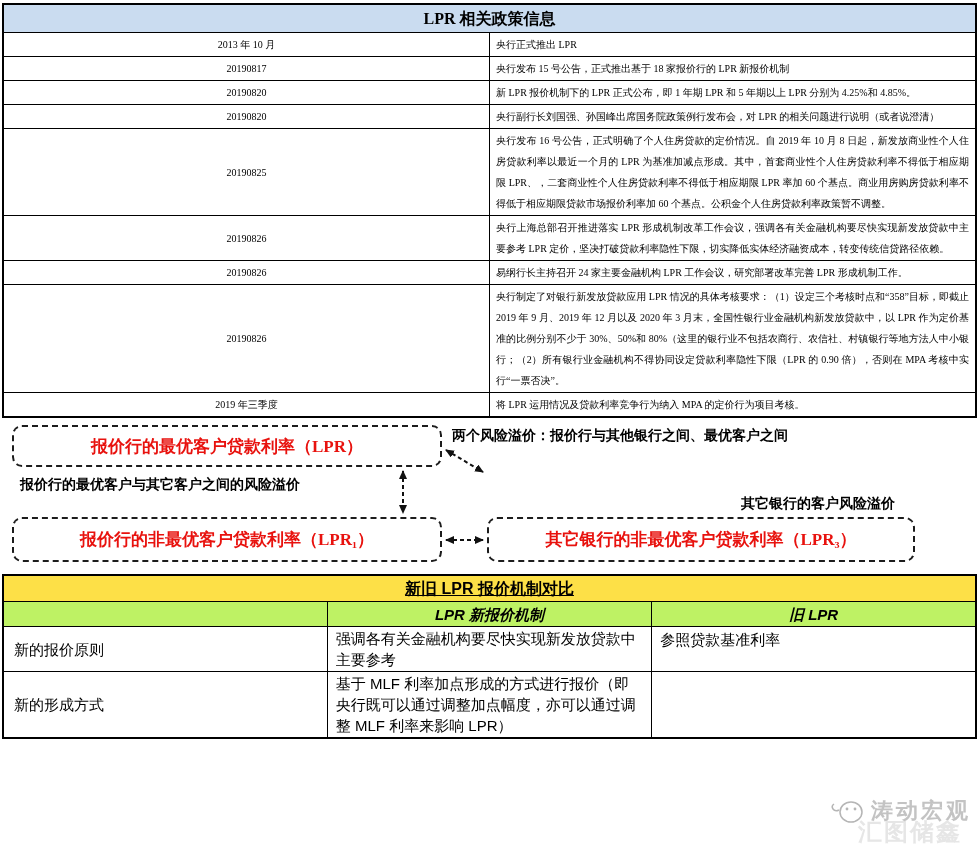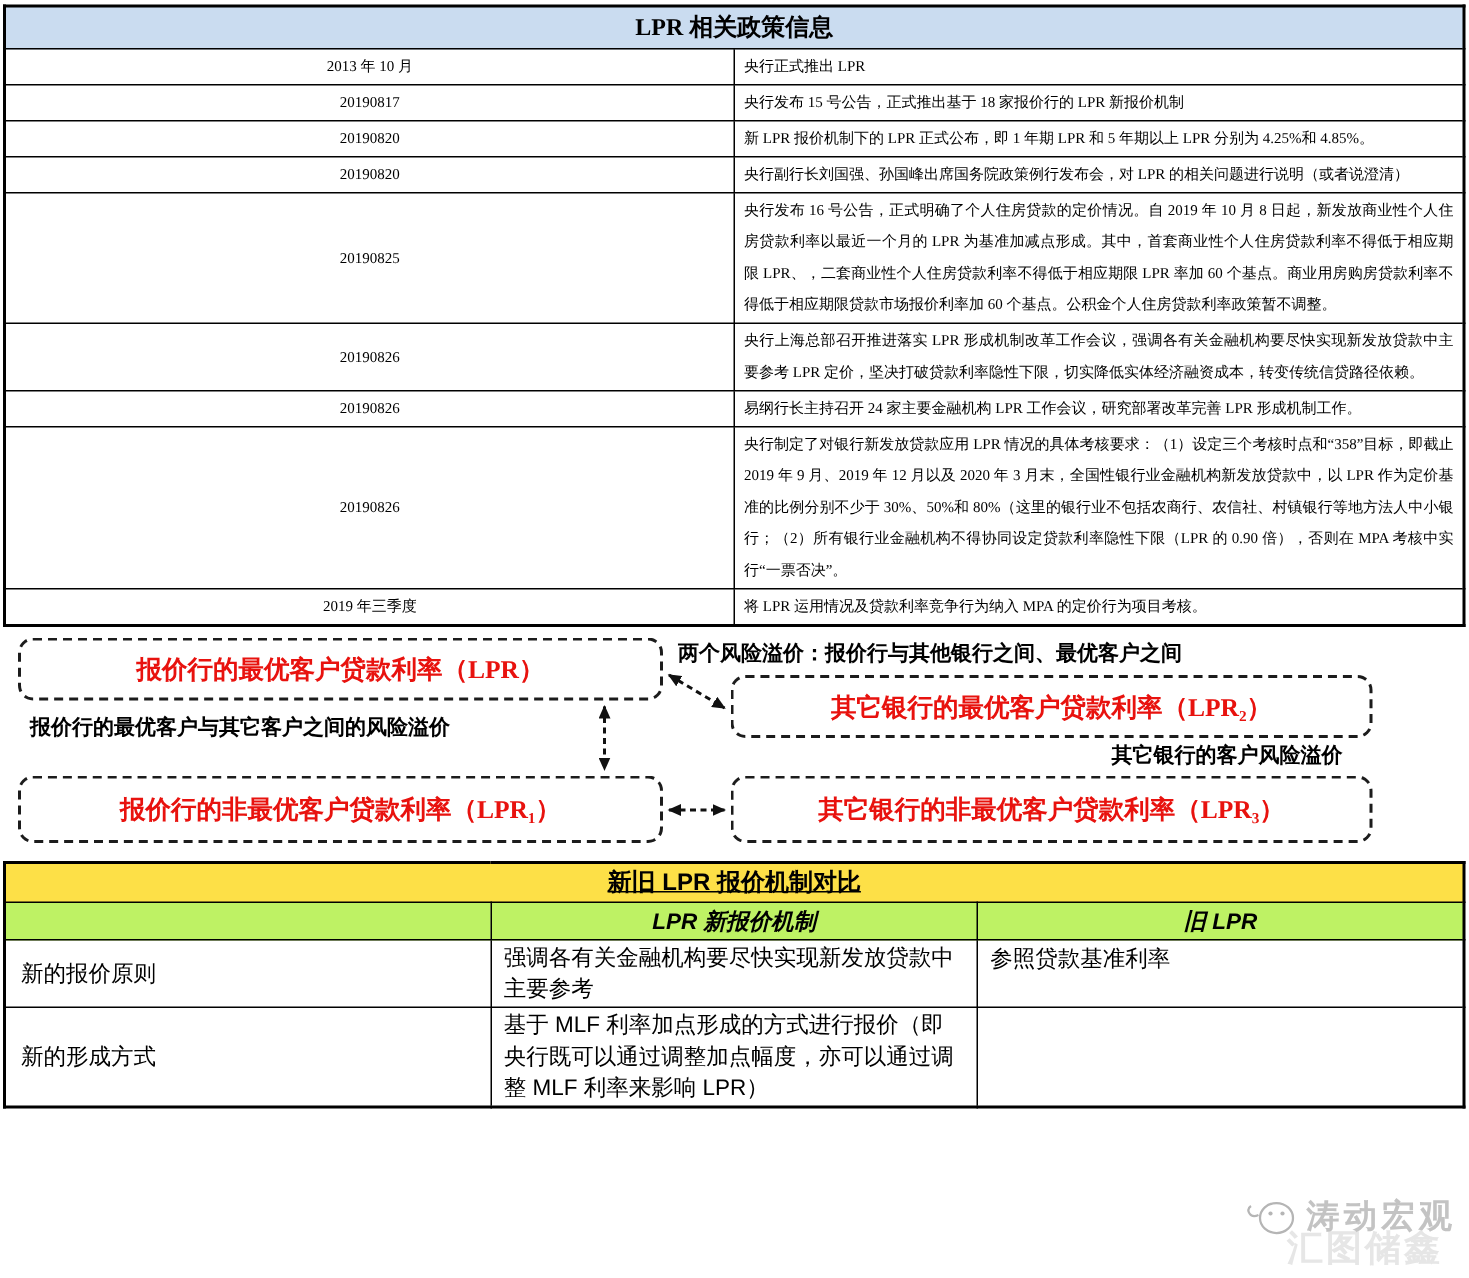--- a/index.html
+++ b/index.html
@@ -94,21 +94,20 @@
   </tr>
 </tbody>
   </table>
 
 <div class="diagram">
   <div class="dbox" style="left:12px; top:5px; width:430px; height:42px;">报价行的最优客户贷款利率（LPR）</div>
   <div class="dlabel" style="left:20px; top:56px;">报价行的最优客户与其它客户之间的风险溢价</div>
   <div class="dbox" style="left:12px; top:97px; width:430px; height:45px;">报价行的非最优客户贷款利率（LPR₁）</div>
 
   <div class="dlabel" style="left:452px; top:7px;">两个风险溢价：报价行与其他银行之间、最优客户之间</div>
-  <div class="dbox" style="left:487px; top:30px; width:428px; height:42px;">其它银行的最优客户贷款利率（LPR₂）</div>
   <div class="dlabel" style="right:84px; top:75px;">其它银行的客户风险溢价</div>
   <div class="dbox" style="left:487px; top:97px; width:428px; height:45px;">其它银行的非最优客户贷款利率（LPR₃）</div>
 
   <svg class="arrows" width="979" height="148" viewBox="0 0 979 148">
     <defs>
       <marker id="ah" markerWidth="10" markerHeight="8" refX="8" refY="4" orient="auto-start-reverse" markerUnits="userSpaceOnUse">
         <path d="M0,0 L9,4 L0,8 z" fill="#111"></path>
       </marker>
     </defs>
     <line x1="403" y1="51" x2="403" y2="93" stroke="#111" stroke-width="2" stroke-dasharray="4,3" marker-start="url(#ah)" marker-end="url(#ah)"></line>

